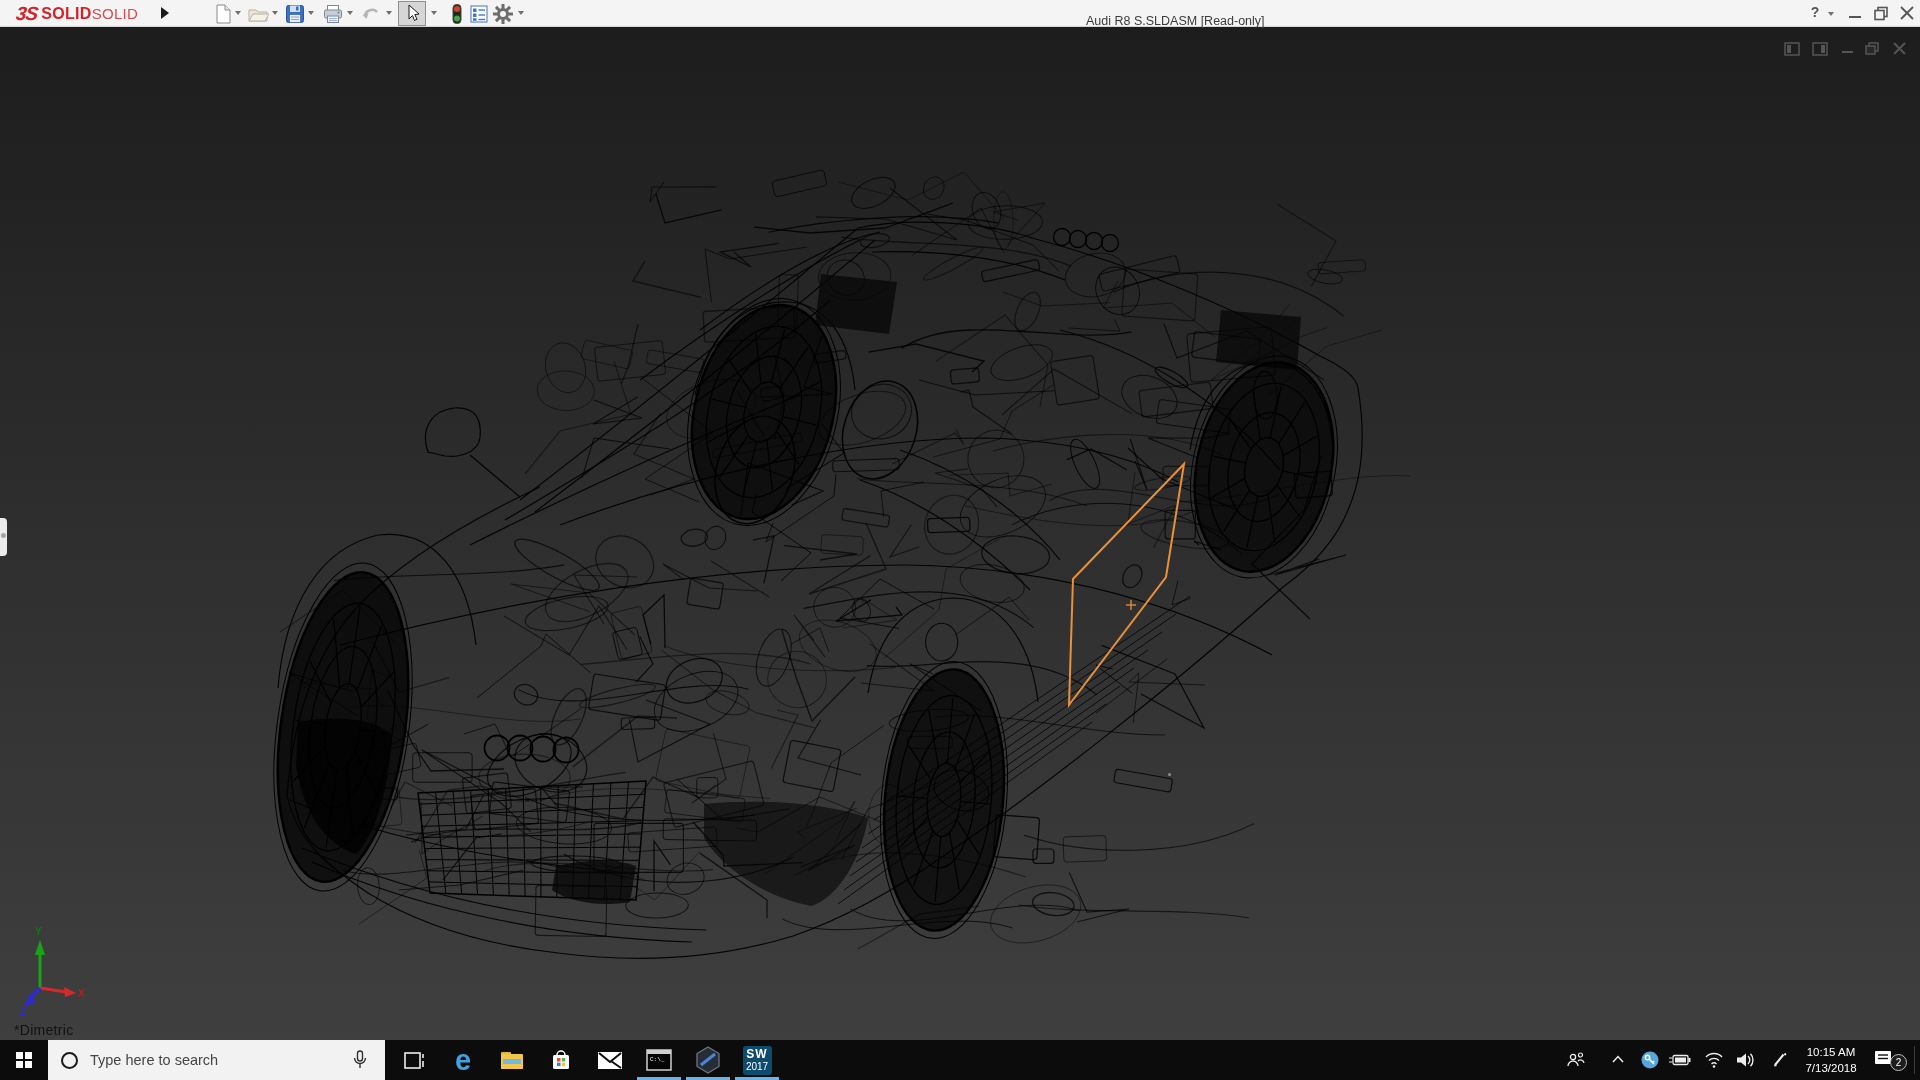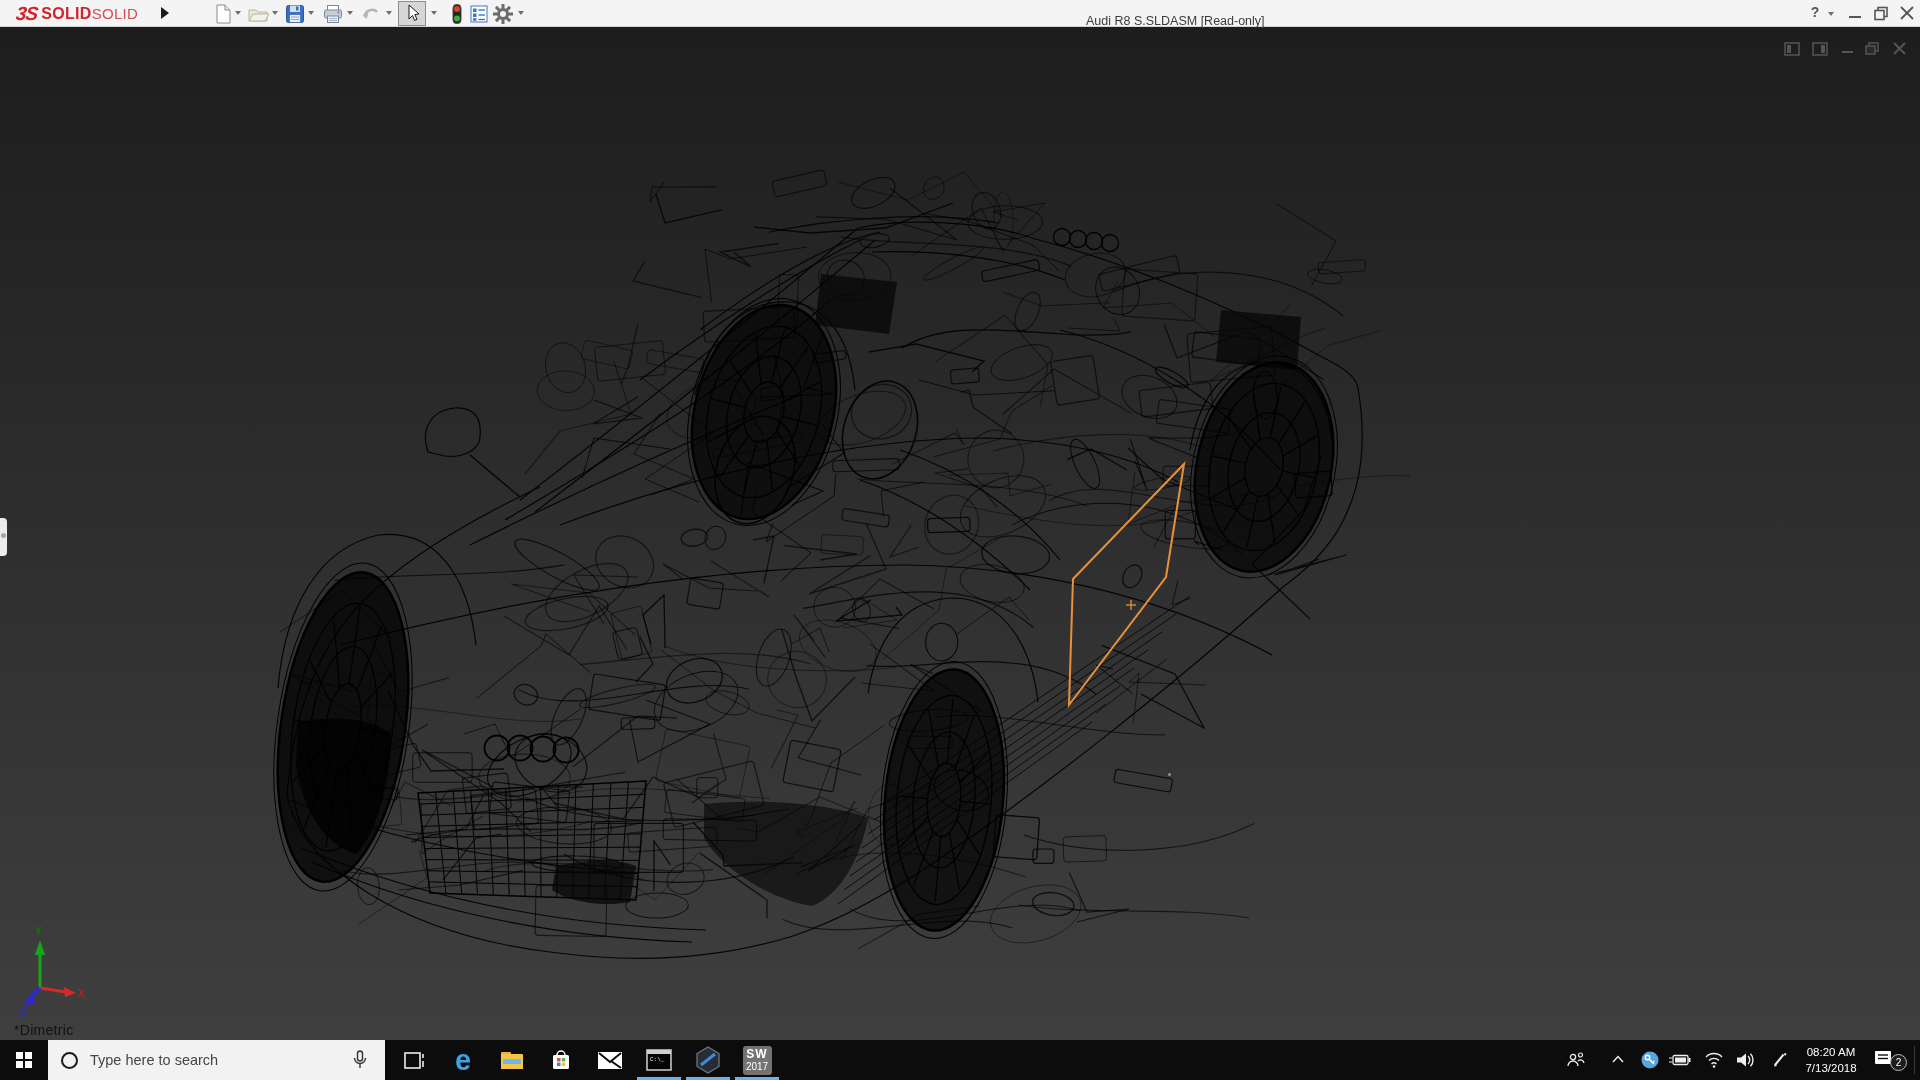--- a/index.html
+++ b/index.html
@@ -695,21 +695,21 @@
     <div class="runbar"></div>
   </div>
   <div class="tb-app" style="left:684px">
     <svg width="28" height="28">
       <polygon points="14,1 25,7.5 25,20.5 14,27 3,20.5 3,7.5" fill="#262d36" stroke="#6d7680" stroke-width="1.3"></polygon>
       <line x1="7" y1="19" x2="21" y2="8" stroke="#4a86d8" stroke-width="3"></line>
     </svg>
     <div class="runbar"></div>
   </div>
   <div class="tb-app" style="left:733px">
-    <div style="width:29px;height:29px;background:#737373;border-radius:3px;text-align:center">
+    <div style="width:29px;height:29px;background:#0c4a6e;border-radius:3px;text-align:center">
       <div style="color:#fff;font-size:12px;font-weight:bold;letter-spacing:1px;line-height:16px">SW</div>
       <div style="color:#fff;font-size:10px;font-weight:normal;line-height:9px">2017</div>
     </div>
     <div class="runbar"></div>
   </div>
 
   <div class="tray-ic" style="left:1562px">
     <svg width="20" height="20">
       <circle cx="7" cy="7" r="2.6" fill="none" stroke="#ededed" stroke-width="1.3"></circle>
       <path d="M2,16 a5,5 0 0 1 10,0" fill="none" stroke="#ededed" stroke-width="1.3"></path>
@@ -754,21 +754,21 @@
     </svg>
   </div>
   <div class="tray-ic" style="left:1766px">
     <svg width="18" height="18">
       <line x1="4" y1="14" x2="12.5" y2="3.5" stroke="#ededed" stroke-width="2"></line>
       <polygon points="3,15.5 6,15 3.8,12.8" fill="#ededed"></polygon>
       <line x1="13.5" y1="2.5" x2="14.8" y2="4" stroke="#ededed" stroke-width="2"></line>
     </svg>
   </div>
   <div id="clock">
-    <div>08:20 AM</div>
+    <div>10:15 AM</div>
     <div>7/13/2018</div>
   </div>
   <div id="actioncenter">
     <svg width="22" height="20" style="position:absolute;left:6px;top:10px">
       <rect x="1" y="1" width="16" height="13" rx="1" fill="#fff"></rect>
       <line x1="4" y1="5" x2="14" y2="5" stroke="#111" stroke-width="1.4"></line>
       <line x1="4" y1="8.5" x2="14" y2="8.5" stroke="#111" stroke-width="1.4"></line>
     </svg>
     <div id="ac-badge">2</div>
   </div>

